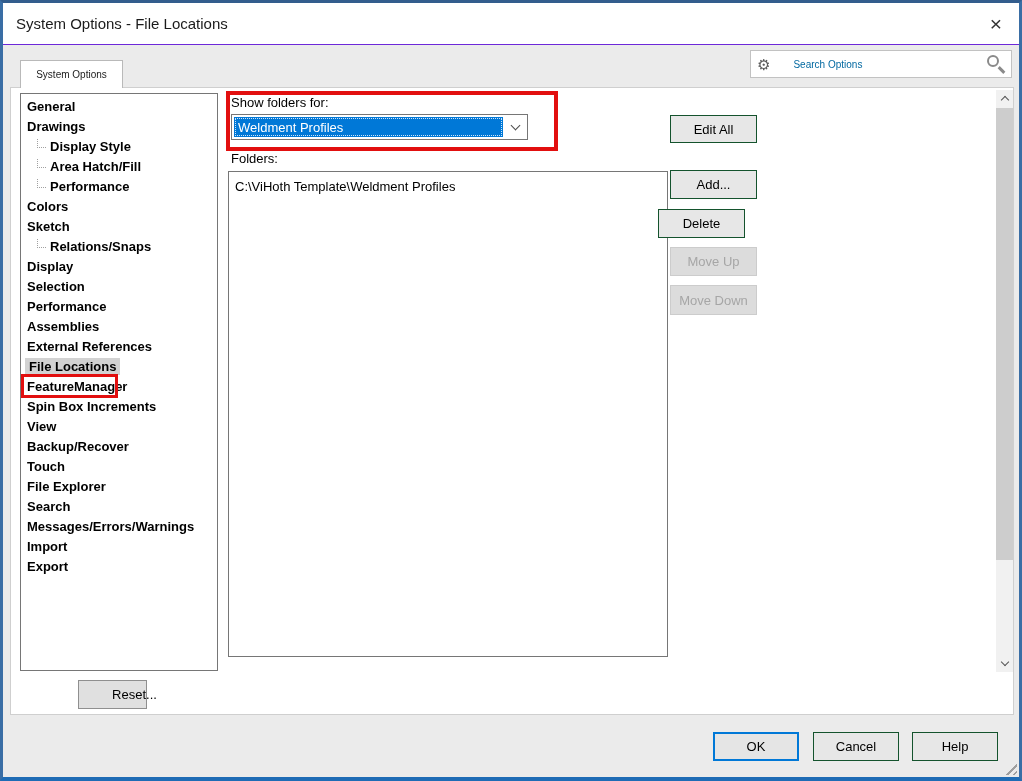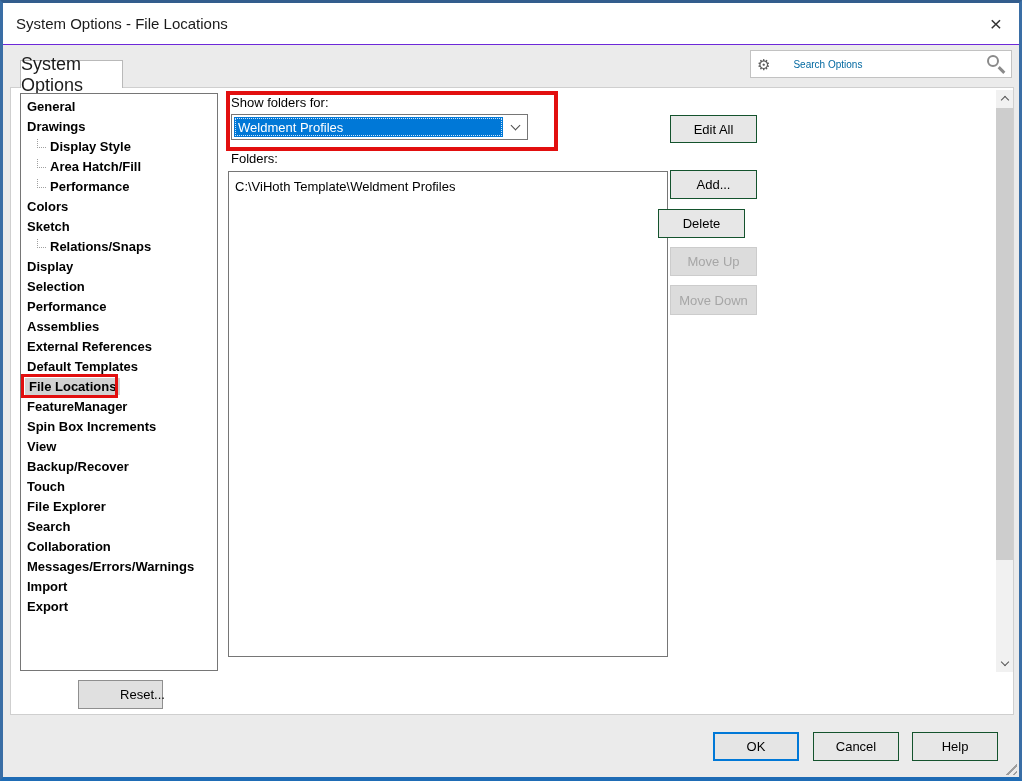--- a/index.html
+++ b/index.html
@@ -14,21 +14,21 @@
   .title { position:absolute; left:13px; top:12px; font-size:15px; color:#1b1b1b; white-space:nowrap; }
   .close-btn { position:absolute; right:8px; top:6px; width:30px; height:30px; display:flex; align-items:center; justify-content:center; font-size:21px; color:#333; cursor:default; }
   
   .searchbox { position:absolute; left:747px; top:47px; width:262px; height:28px; background:#ffffff; border:1px solid #c2c2c2; display:flex; align-items:center; }
   .gear { color:#5c5c5c; font-size:15px; margin-left:6px; line-height:1; }
   .search-ph { color:#0369a1; font-size:10px; margin-left:23px; flex:1; white-space:nowrap; overflow:hidden; }
   .mag { position:relative; width:22px; height:22px; margin-right:4px; flex:none; }
   .mag i { position:absolute; left:2px; top:2px; width:12px; height:12px; border:2px solid #8a8a8a; border-radius:50%; }
   .mag b { position:absolute; left:15px; top:13px; width:3px; height:8px; background:#8a8a8a; transform:rotate(-45deg); }
   
-  .tab { position:absolute; left:17px; top:57px; width:103px; height:28px; background:#ffffff; border:1px solid #b9b9b9; border-bottom:none; z-index:3; display:flex; align-items:center; justify-content:center; font-size:18px; color:#1b1b1b; }
+  .tab { position:absolute; left:17px; top:57px; width:103px; height:28px; background:#ffffff; border:1px solid #b9b9b9; border-bottom:none; z-index:3; display:flex; align-items:center; justify-content:center; font-size:10px; color:#1b1b1b; }
   .tabpage { position:absolute; left:7px; top:84px; width:1004px; height:628px; background:#ffffff; border:1px solid #cfcfcf; z-index:2; }
   
   .side-list { position:absolute; left:17px; top:90px; width:198px; height:578px; background:#ffffff; border:1px solid #767676; z-index:4; padding-top:2px; overflow:hidden; }
   .row { display:flex; align-items:center; height:20px; padding-left:6px; font-size:13px; color:#000; white-space:nowrap;font-weight:bold; }
   .tree-elbow { display:none; }
   .row.indent .tree-elbow { display:inline-block; width:9px; height:9px; border-left:1px dotted #a0a0a0; border-bottom:1px dotted #a0a0a0; margin:0 4px 6px 10px; flex:none; }
   .row.selected .row-label { background:#d2d2d2; padding:1px 4px; margin-left:-2px; }
   
   .ann { position:absolute; border:4px solid #e20f0f; background:transparent; z-index:6; pointer-events:none; }
   .ann-combo { left:223px; top:88px; width:332px; height:60px; }
@@ -44,21 +44,21 @@
   .folders-box { position:absolute; left:225px; top:168px; width:440px; height:486px; background:#ffffff; border:1px solid #767676; z-index:5; padding-top:4px; }
   .folder-item { height:20px; display:flex; align-items:center; padding-left:6px; font-size:13px; color:#000; white-space:nowrap; }
   
   .btn { position:absolute; background:#e7e7e7; border:1px solid #14532d; font-size:13px; color:#000; display:flex; align-items:center; justify-content:center; z-index:5; white-space:nowrap; }
   .btn.disabled { background:#dcdcdc; border-color:#cccccc; color:#a6a6a6; }
   .btn-editall { left:667px; top:112px; width:87px; height:28px; }
   .btn-add     { left:667px; top:167px; width:87px; height:29px; }
   .btn-delete  { left:655px; top:206px; width:87px; height:29px;justify-content:center; }
   .btn-moveup  { left:667px; top:244px; width:87px; height:29px; }
   .btn-movedown{ left:667px; top:282px; width:87px; height:30px; }
-  .btn-reset   { left:75px;  top:677px; width:85px; height:29px; z-index:5; background:#e0e0e0; border-color:#8f8f8f;padding-left:44px; }
+  .btn-reset   { left:75px;  top:677px; width:69px; height:29px; z-index:5; background:#e0e0e0; border-color:#8f8f8f;padding-left:44px; }
   .btn-ok     { left:710px; top:729px; width:86px; height:29px; border:2px solid #0078d7; background:#e5e5e5; }
   .btn-cancel { left:810px; top:729px; width:86px; height:29px; }
   .btn-help   { left:909px; top:729px; width:86px; height:29px; }
   
   .sbar { position:absolute; left:993px; top:87px; width:17px; height:582px; background:#f1f1f1; z-index:5; }
   .sb-btn { position:absolute; left:0; width:17px; height:17px; background:#f1f1f1; display:flex; align-items:center; justify-content:center; }
   .sb-up { top:0; } .sb-down { bottom:0; }
   .sb-chev { width:6px; height:6px; border-right:1.6px solid #565656; border-bottom:1.6px solid #565656; }
   .sb-up .sb-chev { transform:rotate(-135deg); margin-top:3px; }
   .sb-down .sb-chev { transform:rotate(45deg); margin-bottom:3px; }
@@ -140,24 +140,20 @@
     <span class="row-label">Performance</span>
   </div>
       <div class="row">
 
     <span class="row-label">Assemblies</span>
   </div>
       <div class="row">
 
     <span class="row-label">External References</span>
   </div>
-      <div class="row">
-
-    <span class="row-label">Default Templates</span>
-  </div>
       <div class="row selected">
 
     <span class="row-label">File Locations</span>
   </div>
       <div class="row">
 
     <span class="row-label">FeatureManager</span>
   </div>
       <div class="row">
 
@@ -175,24 +171,20 @@
 
     <span class="row-label">Touch</span>
   </div>
       <div class="row">
 
     <span class="row-label">File Explorer</span>
   </div>
       <div class="row">
 
     <span class="row-label">Search</span>
-  </div>
-      <div class="row">
-
-    <span class="row-label">Collaboration</span>
   </div>
       <div class="row">
 
     <span class="row-label">Messages/Errors/Warnings</span>
   </div>
       <div class="row">
 
     <span class="row-label">Import</span>
   </div>
       <div class="row">

